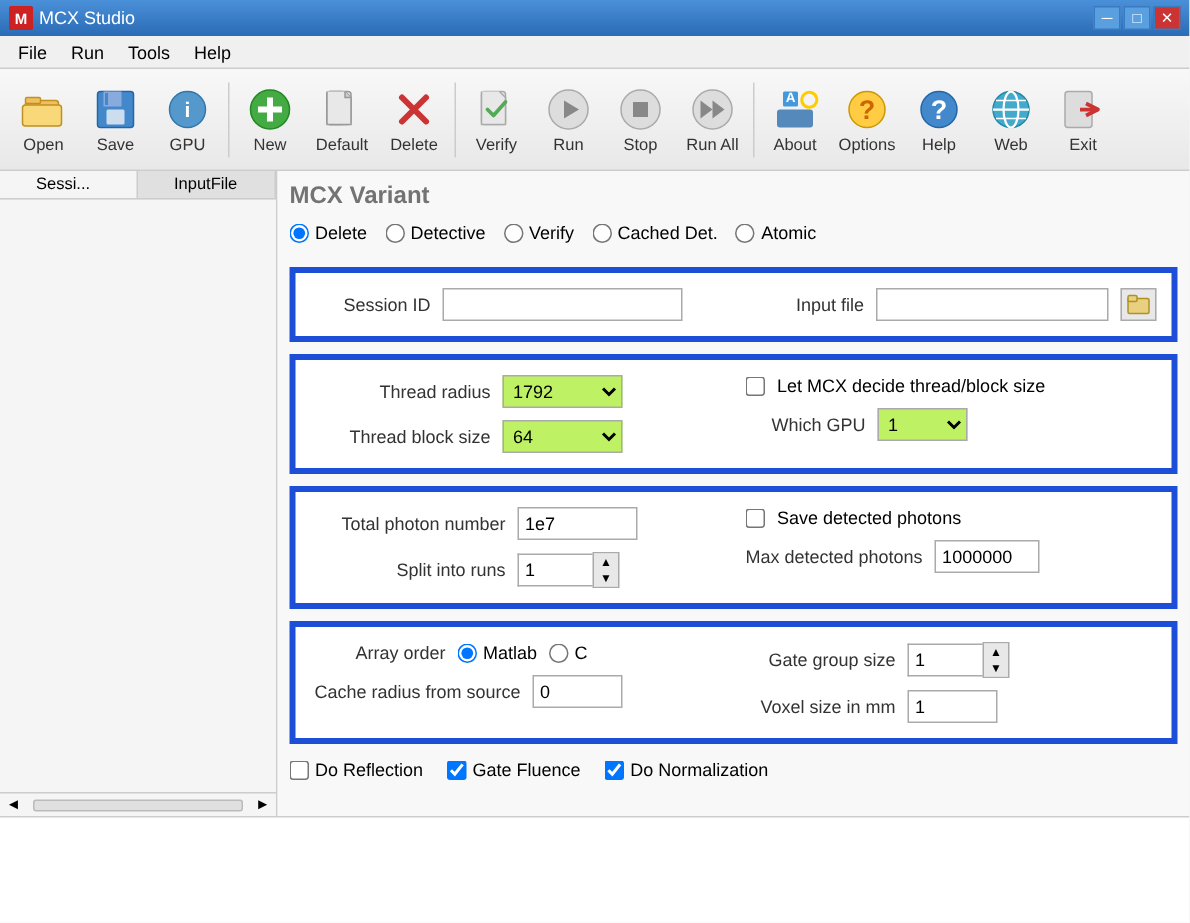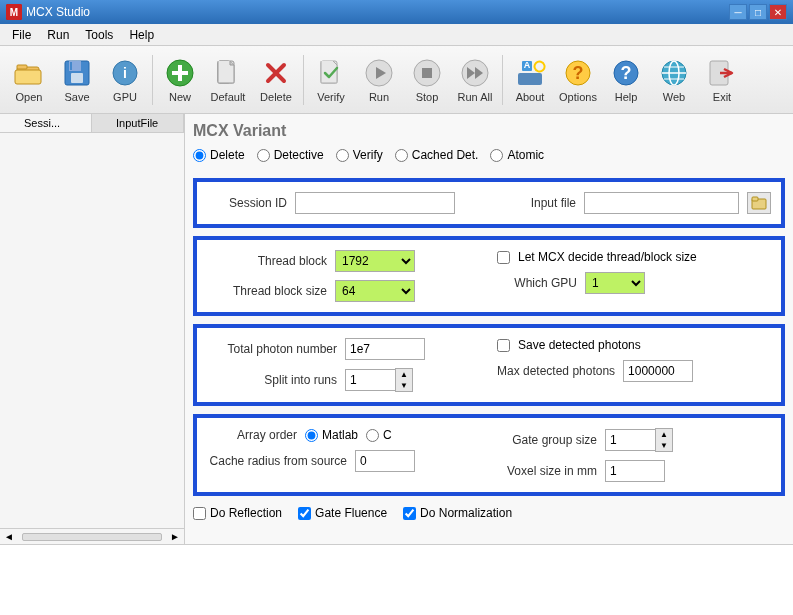--- a/index.html
+++ b/index.html
@@ -333,21 +333,21 @@
             <rect x="1" y="1" width="6" height="4" rx="1" fill="#e8d080" stroke="#b09020" stroke-width="1"></rect>
           </svg>
         </div>
       </div>
     </div>
 
     <div class="form-section">
       <div style="display:flex; gap:16px;">
         <div style="flex:1;">
           <div class="form-row">
-            <span class="form-label" style="min-width:120px; text-align:right;">Thread block</span>
+            <span class="form-label" style="min-width:120px; text-align:right;">Thread radius</span>
             <select class="form-select" style="width:80px;">
               <option>1792</option>
               <option>2048</option>
               <option>4096</option>
             </select>
           </div>
           <div class="form-row">
             <span class="form-label" style="min-width:120px; text-align:right;">Thread block size</span>
             <select class="form-select" style="width:80px;">
               <option>64</option>

